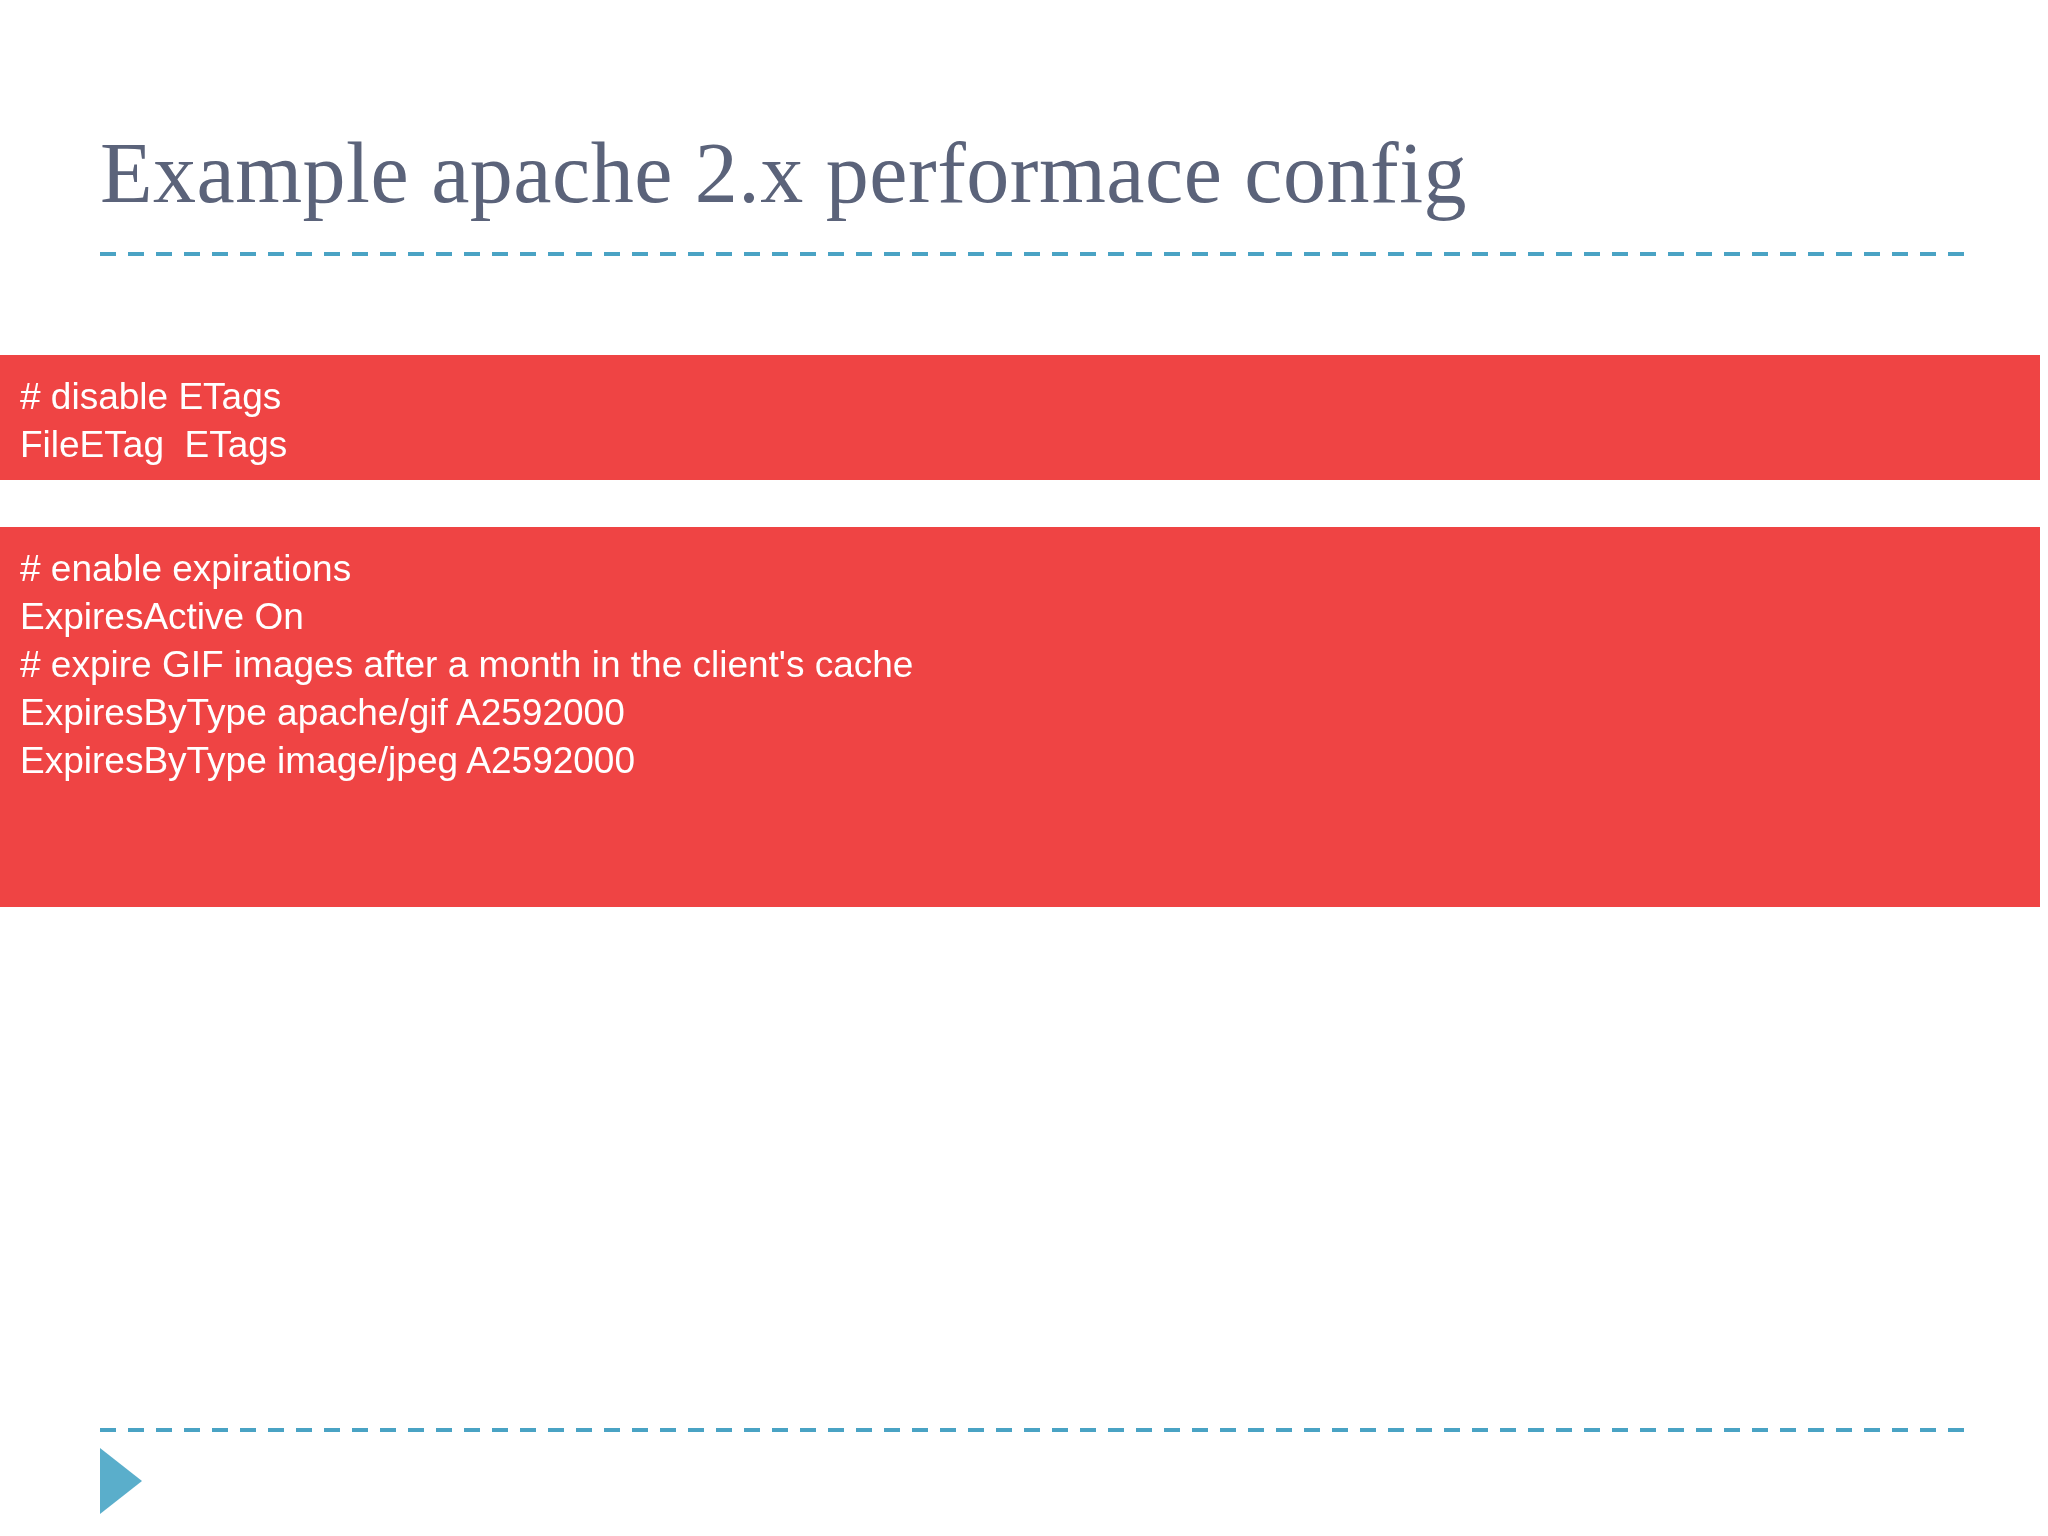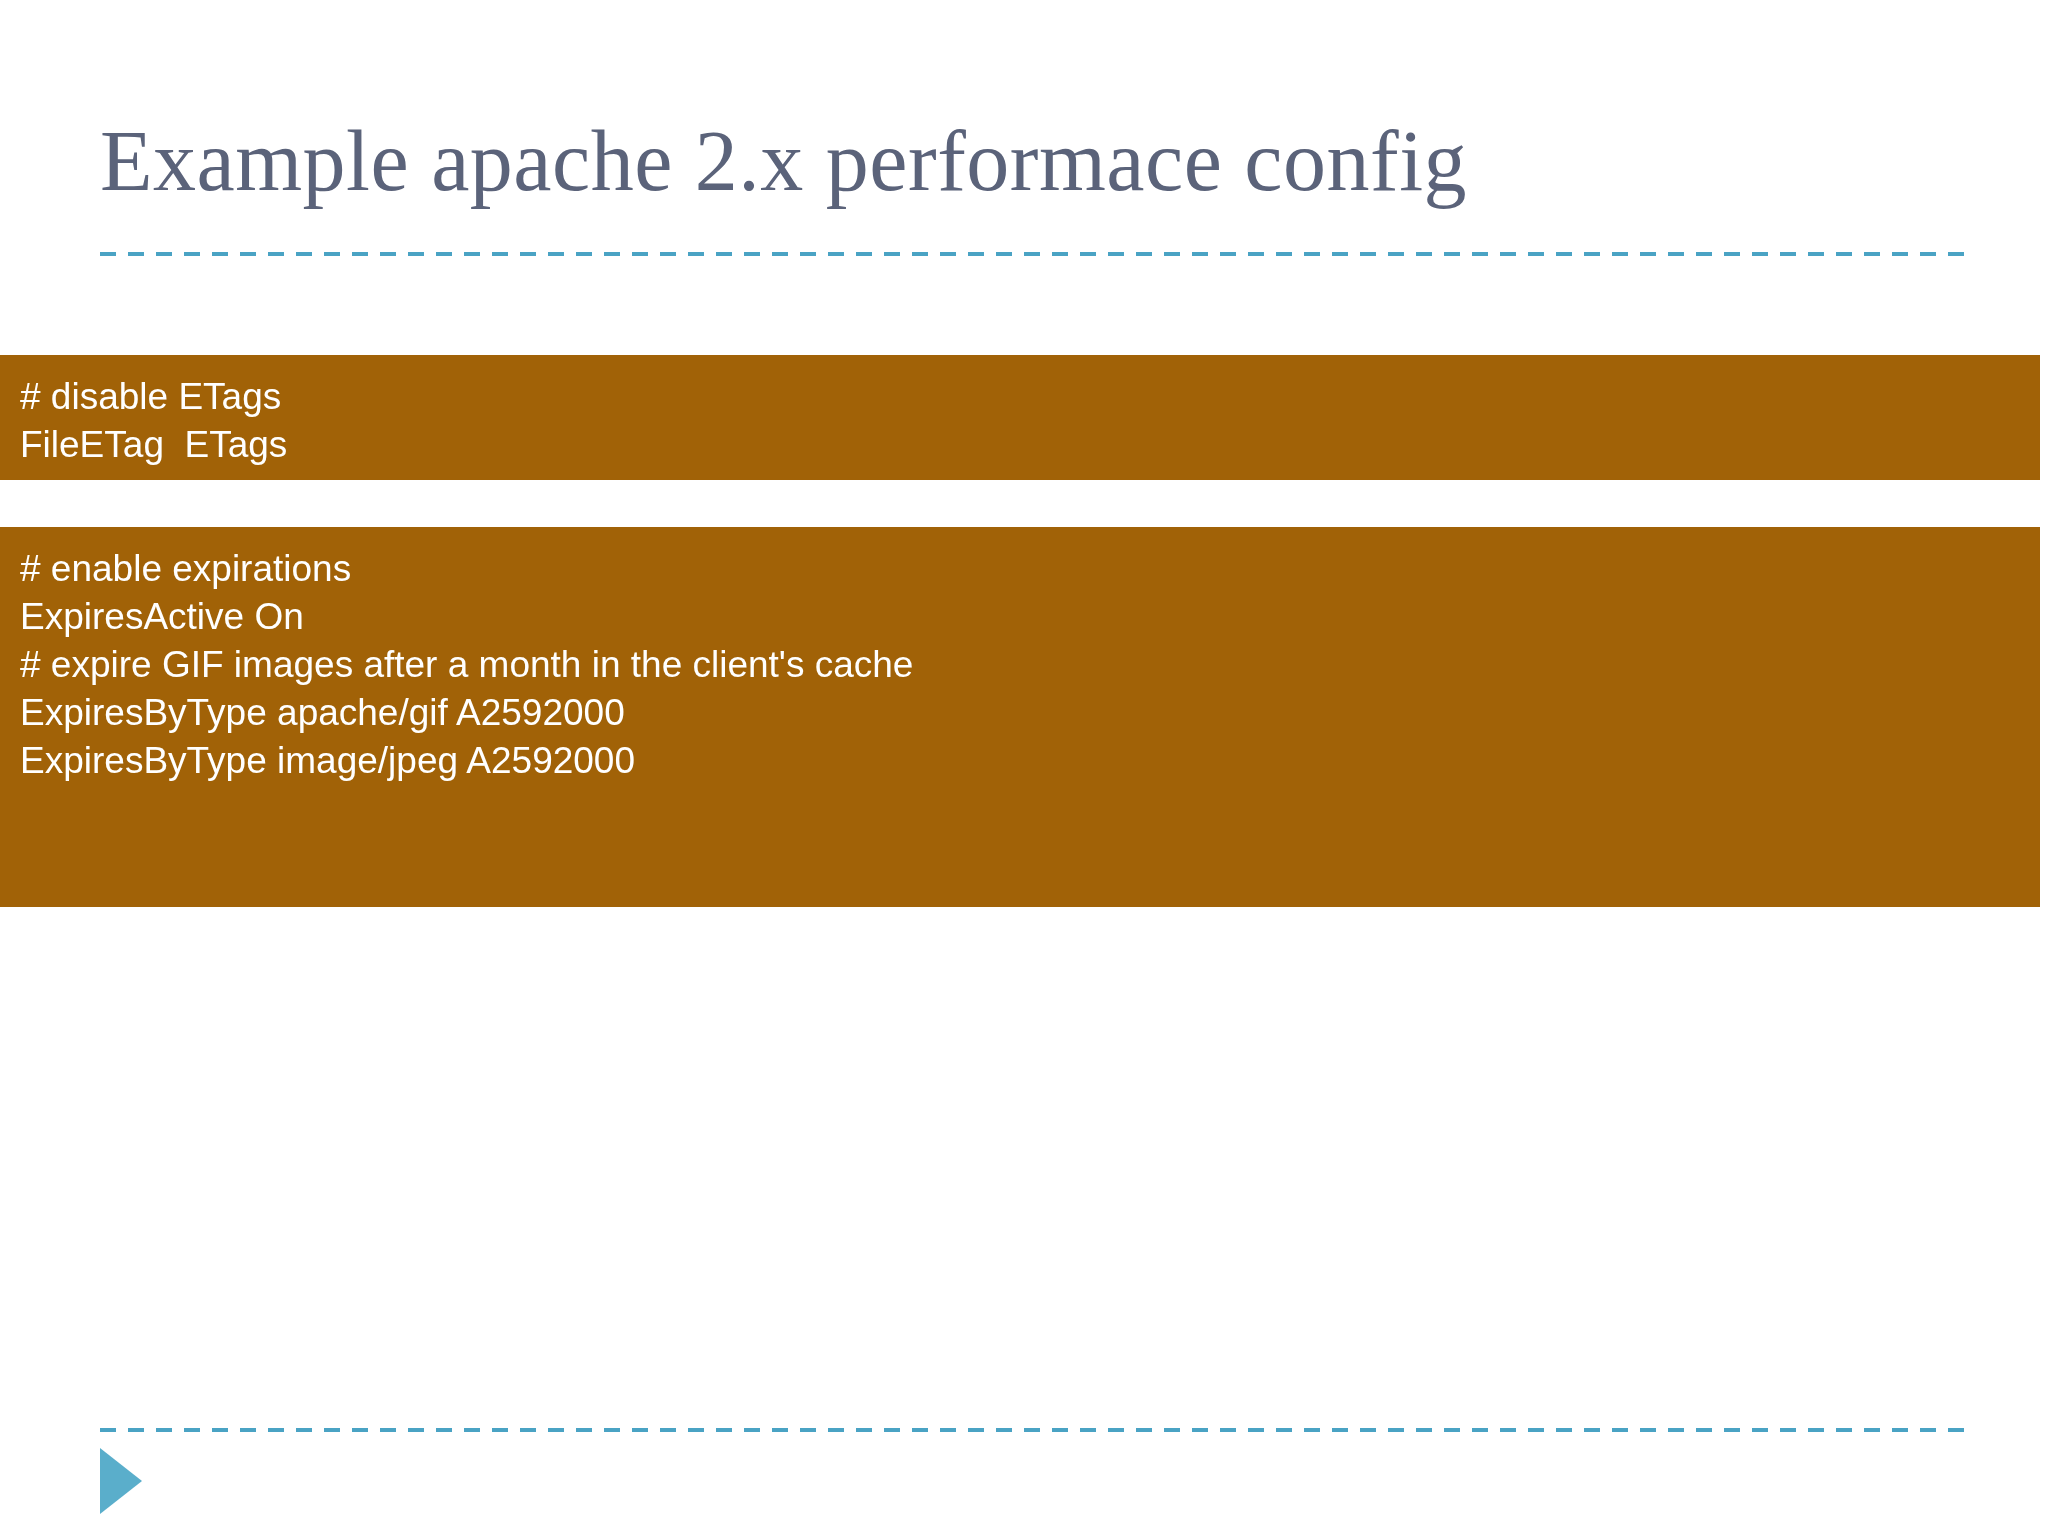--- a/index.html
+++ b/index.html
@@ -21,21 +21,21 @@
     left: 0; top: 0;
     width: 2048px;
     height: 1536px;
     background: #ffffff;
   }
 
   
   .title-block {
     position: absolute;
     left: 100px;
-    top: 106px;
+    top: 118px;
     width: 1880px;
     height: 130px;
   }
   .slide-title {
     font-family: "Liberation Serif", serif;
     font-size: 86px;
     line-height: 110px;
     font-weight: 400;
     color: #5b637a;
     letter-spacing: 0.5px;
@@ -53,21 +53,21 @@
         #4aa3c4 16px,
         rgba(255,255,255,0) 16px,
         rgba(255,255,255,0) 28px);
   }
 
   
   .code-block {
     position: absolute;
     left: 0;
     width: 2040px;
-    background: #a16207;
+    background: #ef4444;
     color: #ffffff;
     font-family: "Liberation Sans", sans-serif;
     font-size: 37px;
     line-height: 48px;
     padding: 18px 0 16px 0;
     box-sizing: border-box;
   }
   .code-block .code-line {
     display: block;
     padding-left: 20px;

